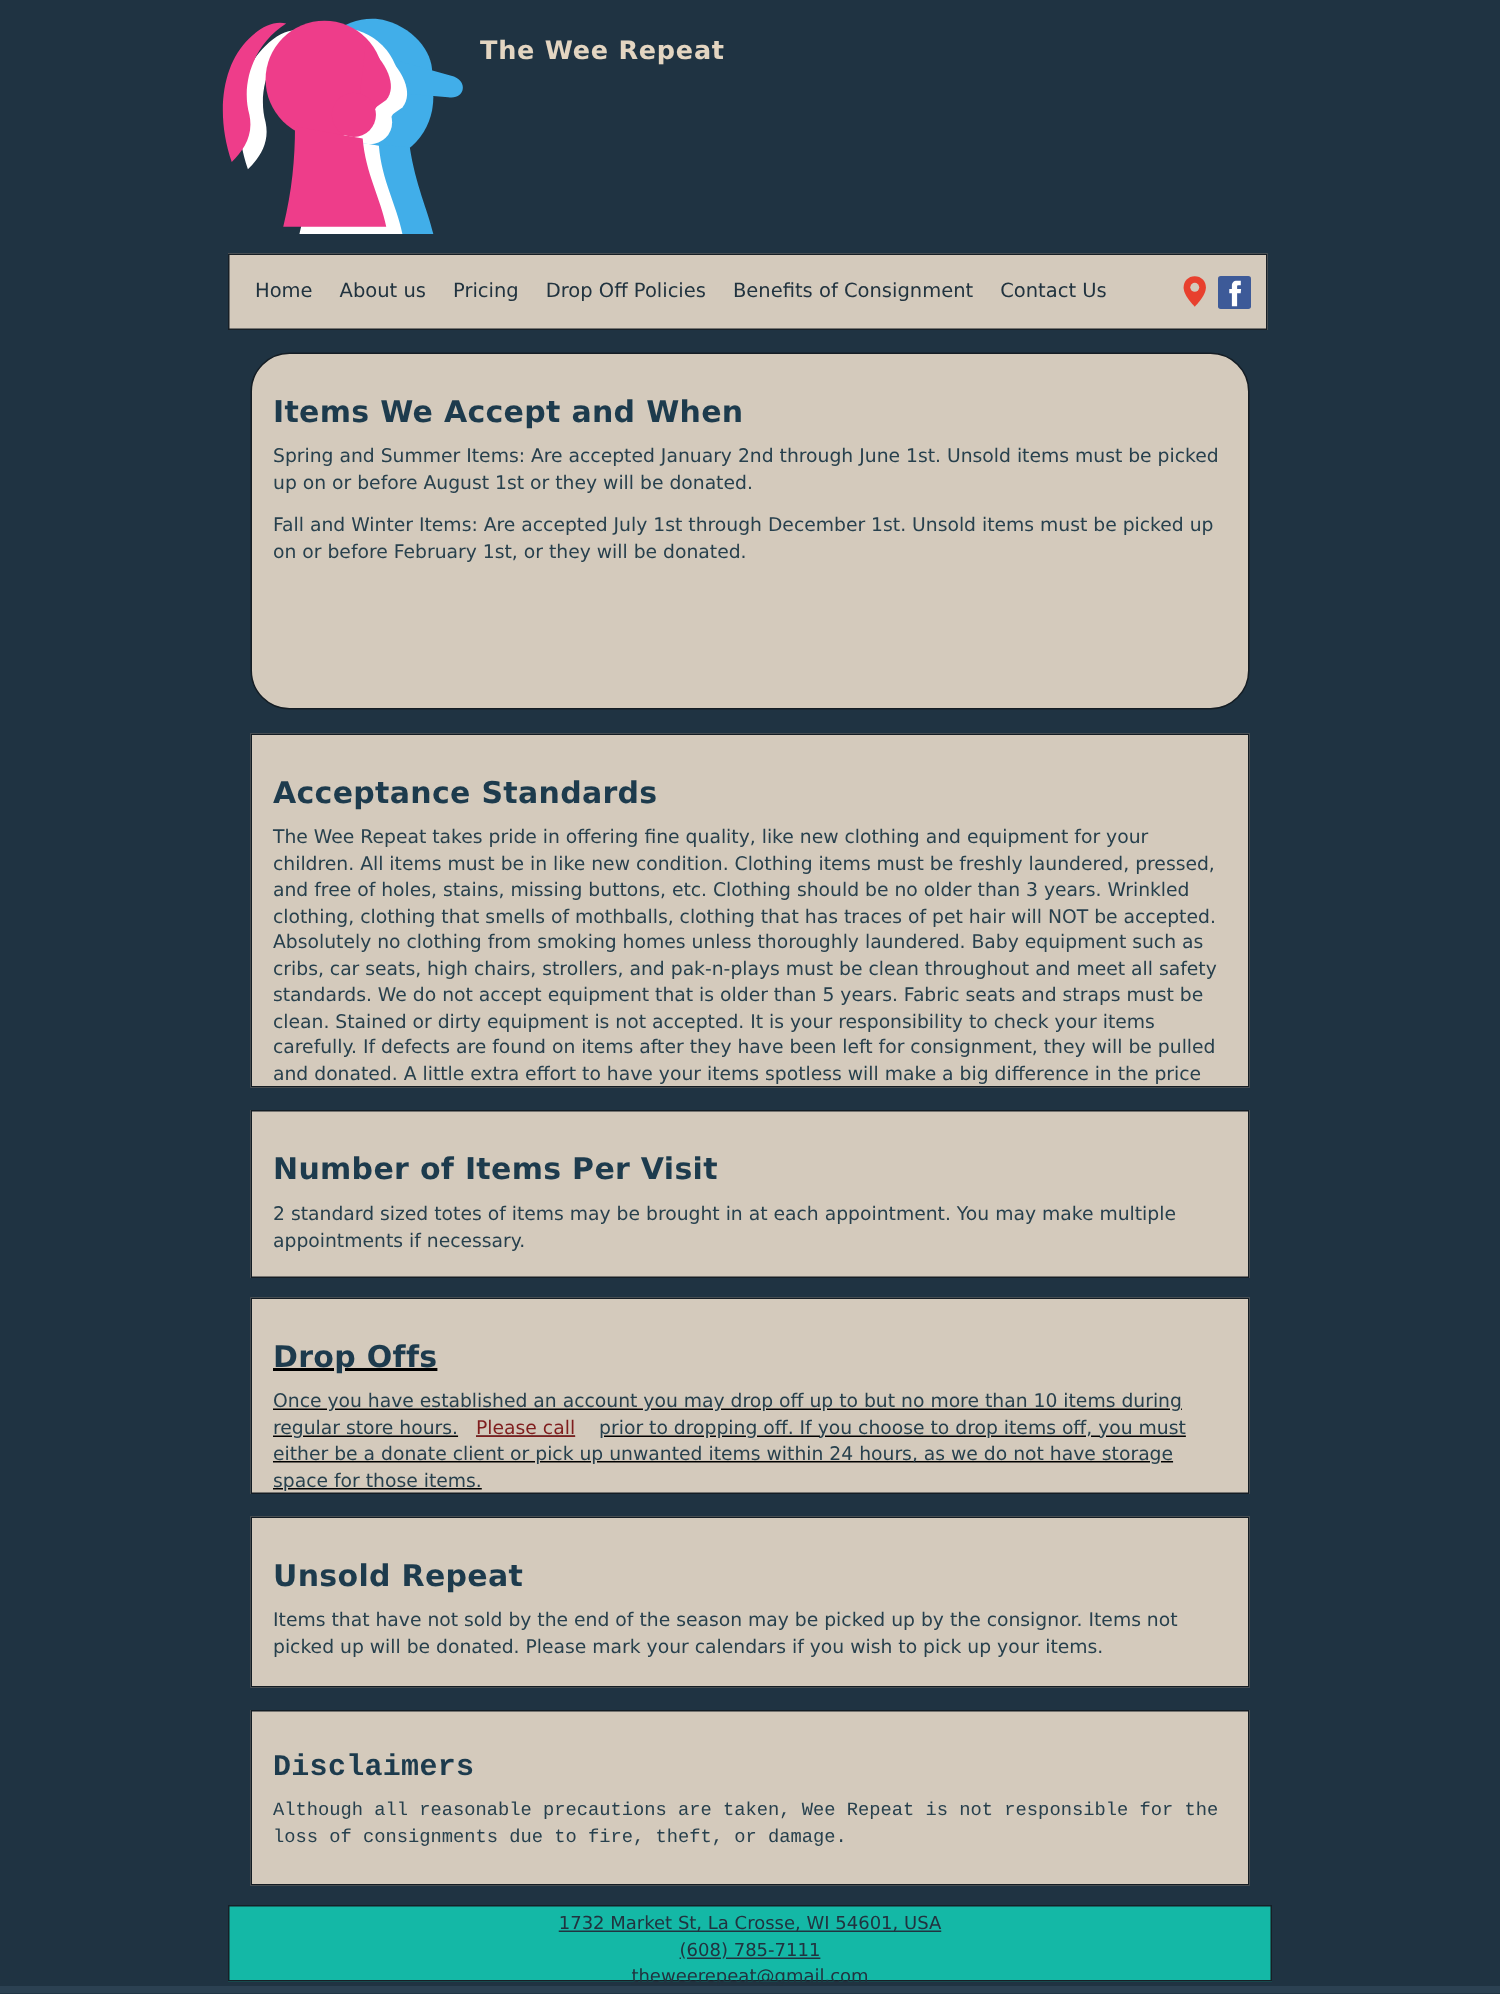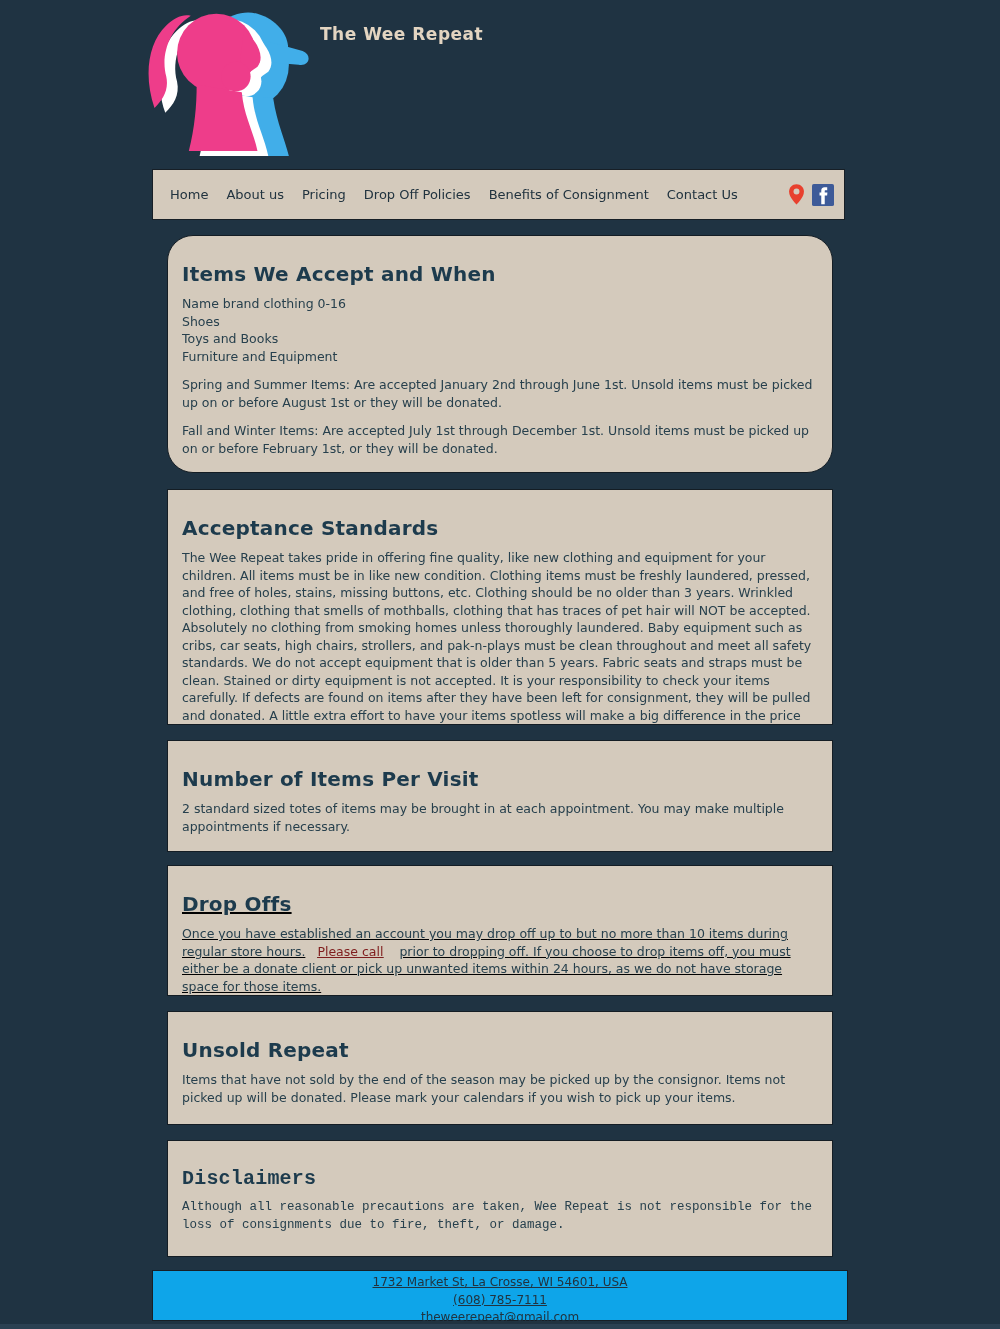--- a/index.html
+++ b/index.html
@@ -47,21 +47,21 @@
   }
   #section-0{top:235px;height:238px;border-radius:26px;}
   #section-1{top:489px;height:236px;}
   #section-2{top:740px;height:112px;}
   #section-3{top:865px;height:131px;text-decoration:underline;}
   #section-4{top:1011px;height:114px;}
   #section-5{top:1140px;height:117px;font-family:Liberation Mono, monospace;}
   
   .footer{
     position:absolute;left:152px;top:1270px;width:696px;height:51px;
-    background:#0ea5e9;border:1px solid #171f26;box-sizing:border-box;
+    background:#14b8a6;border:1px solid #171f26;box-sizing:border-box;
     text-align:center;padding-top:3px;
   }
   .footer a{
     display:block;font-size:12px;line-height:17.5px;color:#21333f;
     text-decoration:underline;cursor:pointer;
   }
   .bottom-edge{
     position:absolute;left:0;bottom:0;width:1000px;height:5px;background:#2b4152;
   }
 </style>
@@ -111,26 +111,20 @@
     </svg>
     <svg class="fb-icon" viewBox="0 0 24 24">
       <rect x="0" y="0" width="24" height="24" rx="2" fill="#3d5a98"></rect>
       <path fill="#ffffff" d="M16.5,12.6 L13.9,12.6 L13.9,22 L10.1,22 L10.1,12.6 L8.2,12.6 L8.2,9.4 L10.1,9.4 L10.1,7.3 C10.1,5 11.1,3.5 13.9,3.5 L16.6,3.5 L16.6,6.7 L14.9,6.7 C13.9,6.7 13.9,7.1 13.9,7.9 L13.9,9.4 L16.8,9.4 Z"></path>
     </svg>
   </span>
 </div>
 
 <div class="panel" id="section-0">
   <h2>Items We Accept and When</h2>
-  <div class="list-block">
-    <div class="list-line">Name brand clothing 0-16</div>
-    <div class="list-line">Shoes</div>
-    <div class="list-line">Toys and Books</div>
-    <div class="list-line">Furniture and Equipment</div>
-  </div>
   <p>Spring and Summer Items: Are accepted January 2nd through June 1st. Unsold items must be picked up on or before August 1st or they will be donated.</p>
   <p>Fall and Winter Items: Are accepted July 1st through December 1st. Unsold items must be picked up on or before February 1st, or they will be donated.</p>
 </div>
 
 <div class="panel" id="section-1">
   <h2>Acceptance Standards</h2>
   <p>The Wee Repeat takes pride in offering fine quality, like new clothing and equipment for your children. All items must be in like new condition. Clothing items must be freshly laundered, pressed, and free of holes, stains, missing buttons, etc. Clothing should be no older than 3 years. Wrinkled clothing, clothing that smells of mothballs, clothing that has traces of pet hair will NOT be accepted. Absolutely no clothing from smoking homes unless thoroughly laundered. Baby equipment such as cribs, car seats, high chairs, strollers, and pak-n-plays must be clean throughout and meet all safety standards. We do not accept equipment that is older than 5 years. Fabric seats and straps must be clean. Stained or dirty equipment is not accepted. It is your responsibility to check your items carefully. If defects are found on items after they have been left for consignment, they will be pulled and donated. A little extra effort to have your items spotless will make a big difference in the price you can expect to get.</p>
 </div>
 
 <div class="panel" id="section-2">

